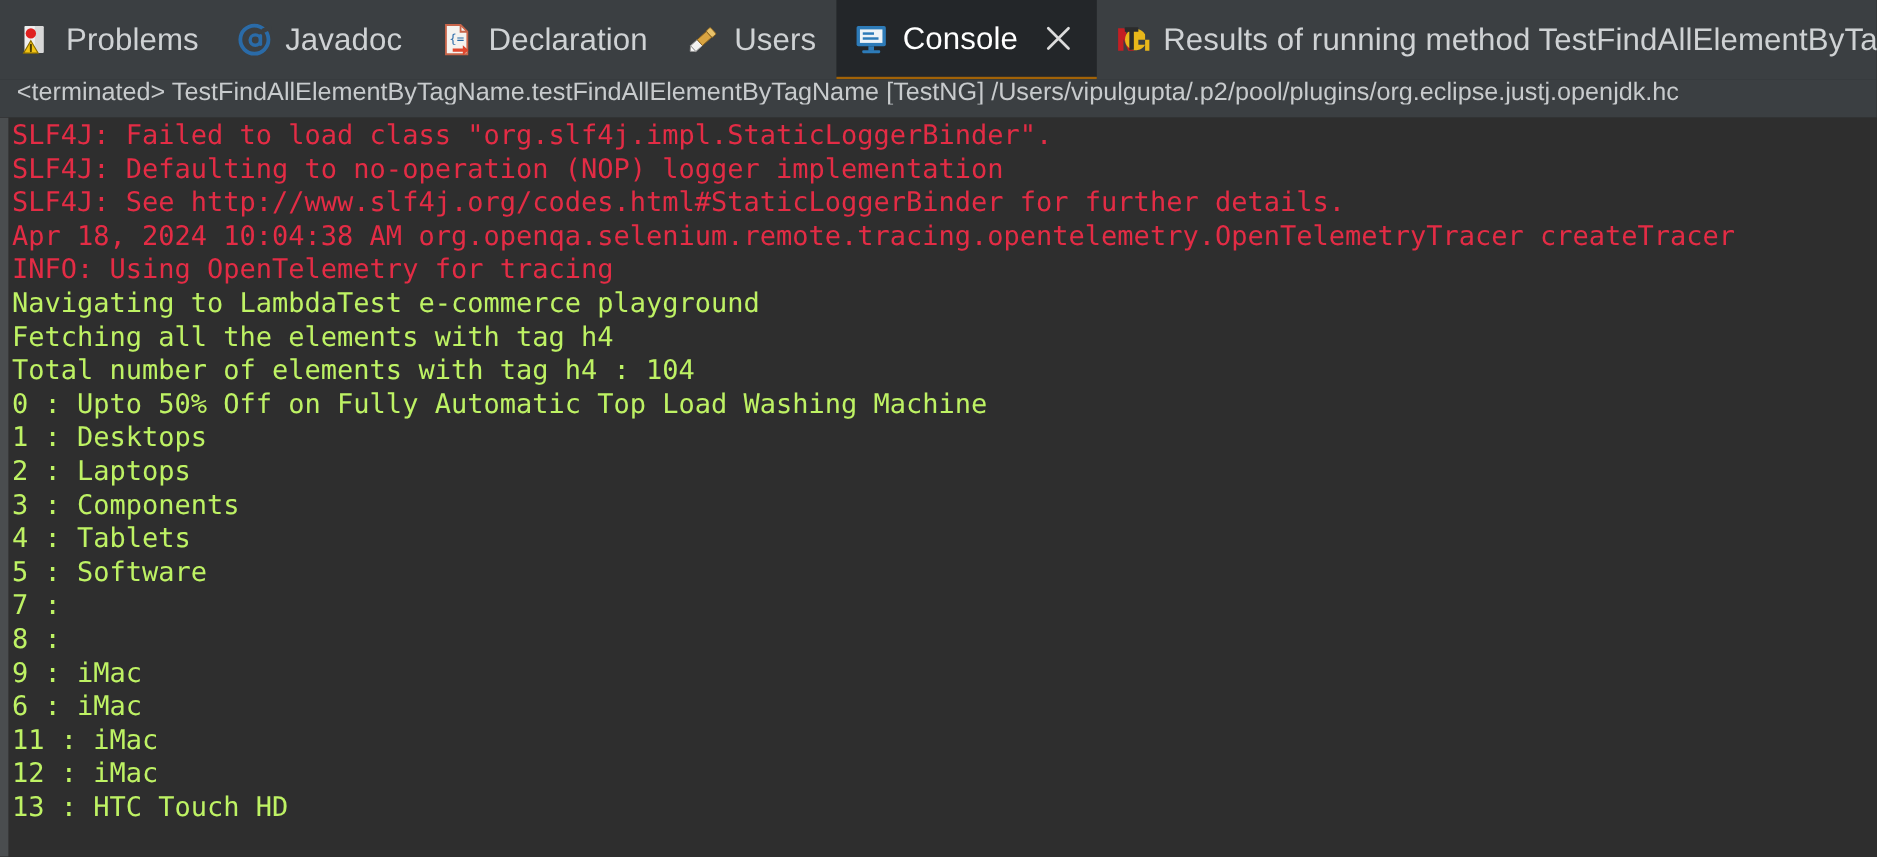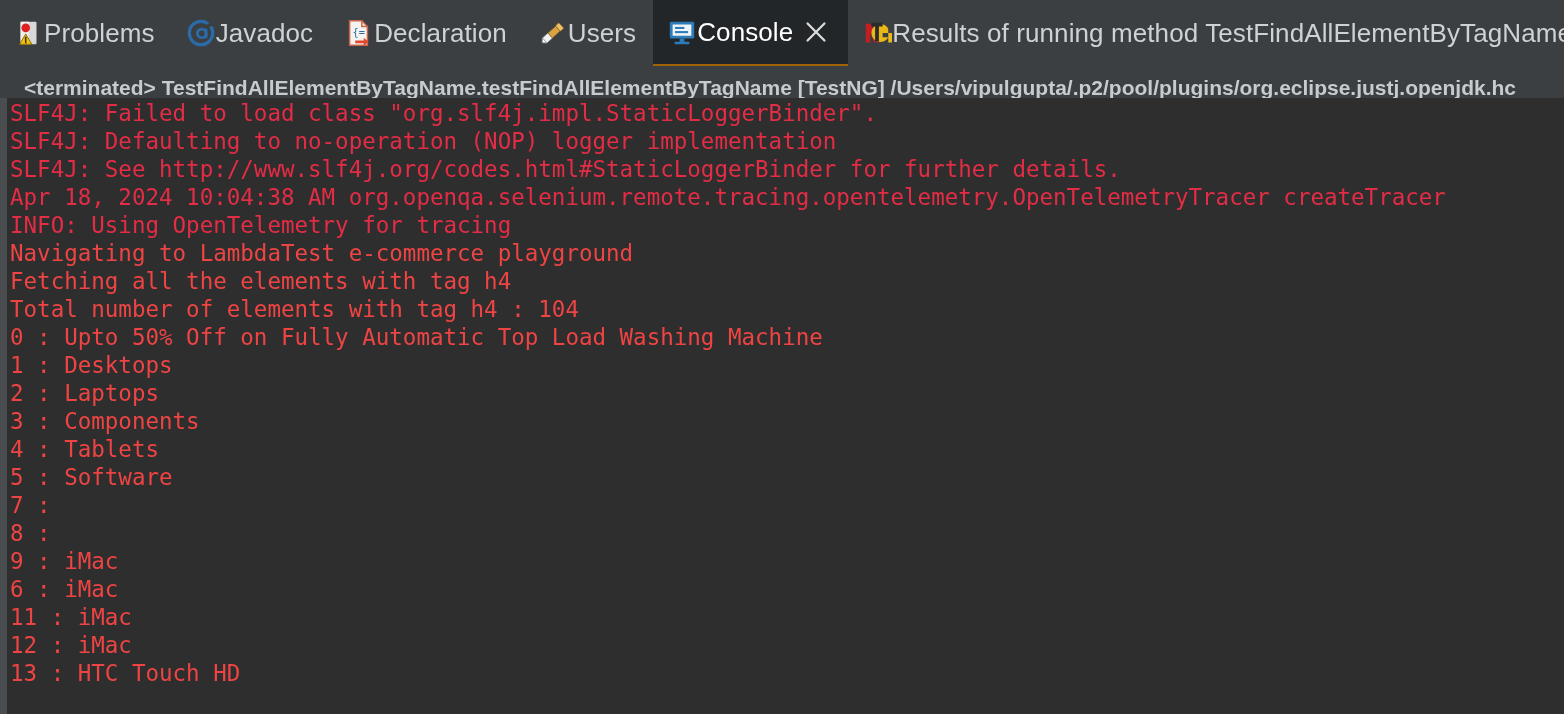--- a/index.html
+++ b/index.html
@@ -22,20 +22,21 @@
     height: 66px;
     background: #3b3f42;
     display: flex;
     align-items: stretch;
     overflow: hidden;
     white-space: nowrap;
   }
   .tab {
     display: flex;
     align-items: center;
+    gap: 11px;
     padding: 0 17px 0 14px;
     height: 100%;
     box-sizing: border-box;
     position: relative;
     flex: 0 0 auto;
     justify-content: flex-end;
   }
   .tab .tab-label {
     font-size: 26px;
     color: #cfd2d4;
@@ -62,26 +63,25 @@
     margin-left: 8px;
     flex: 0 0 30px;
   }
   .close-x svg { display:block; width:30px; height:30px; }
 
   
   #statusline {
     height: 32px;
     background: #3b3f42;
     display: flex;
-    align-items: flex-end;
-    padding-left: 24px;
+    align-items: flex-start;
+    padding-left: 14px;
     overflow: hidden;
     white-space: nowrap;
     box-sizing: border-box;
-    font-weight: bold;
   }
   #statusline .status-text {
     font-size: 21px;
     color: #c8cbcd;
     line-height: 1;
     white-space: nowrap;
     overflow: hidden;
   }
 
   
@@ -101,21 +101,21 @@
   #console-lines {
     flex: 1 1 auto;
     padding-top: 1px;
     overflow: hidden;
   }
   .cline {
     font-family: "DejaVu Sans Mono", monospace;
     font-size: 22.5px;
     line-height: 28px;
     white-space: pre;
-    color: #ef4444;
+    color: #bef264;
     padding-left: 3px;
     letter-spacing: 0px;
   }
   .cline.err { color: #e32c45; }
 </style>
 </head>
 <body>
 
 <div id="tabbar">
     <div class="tab">

